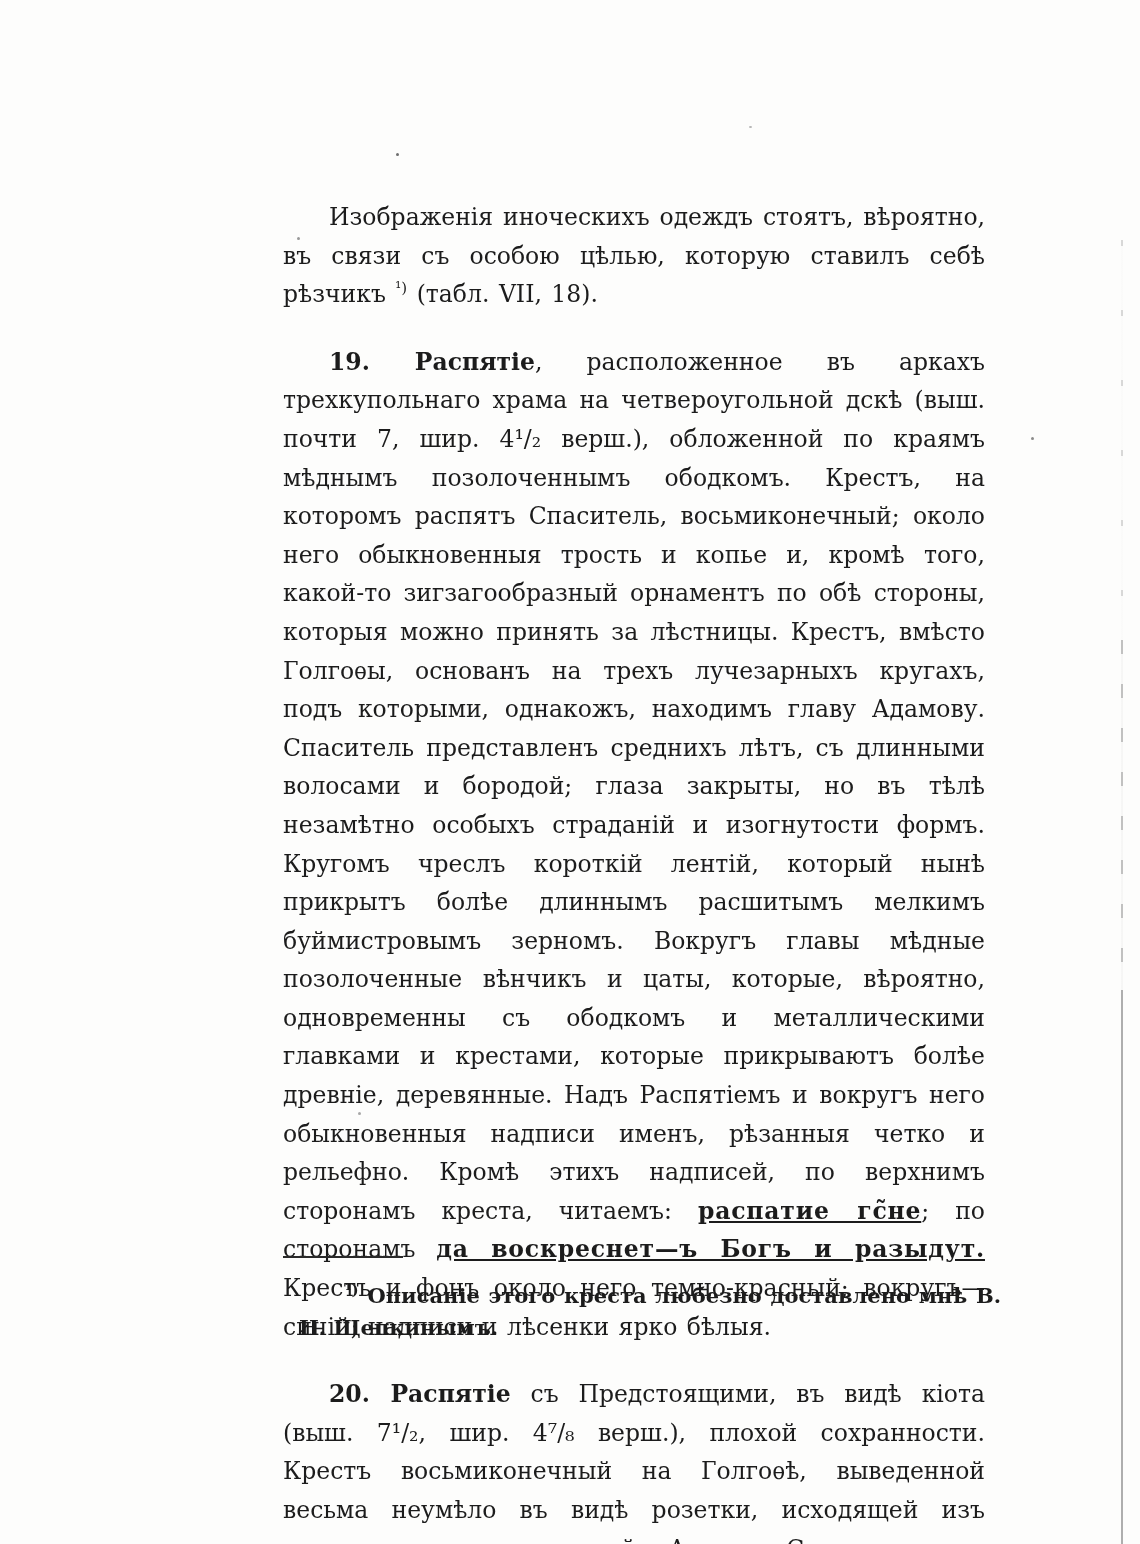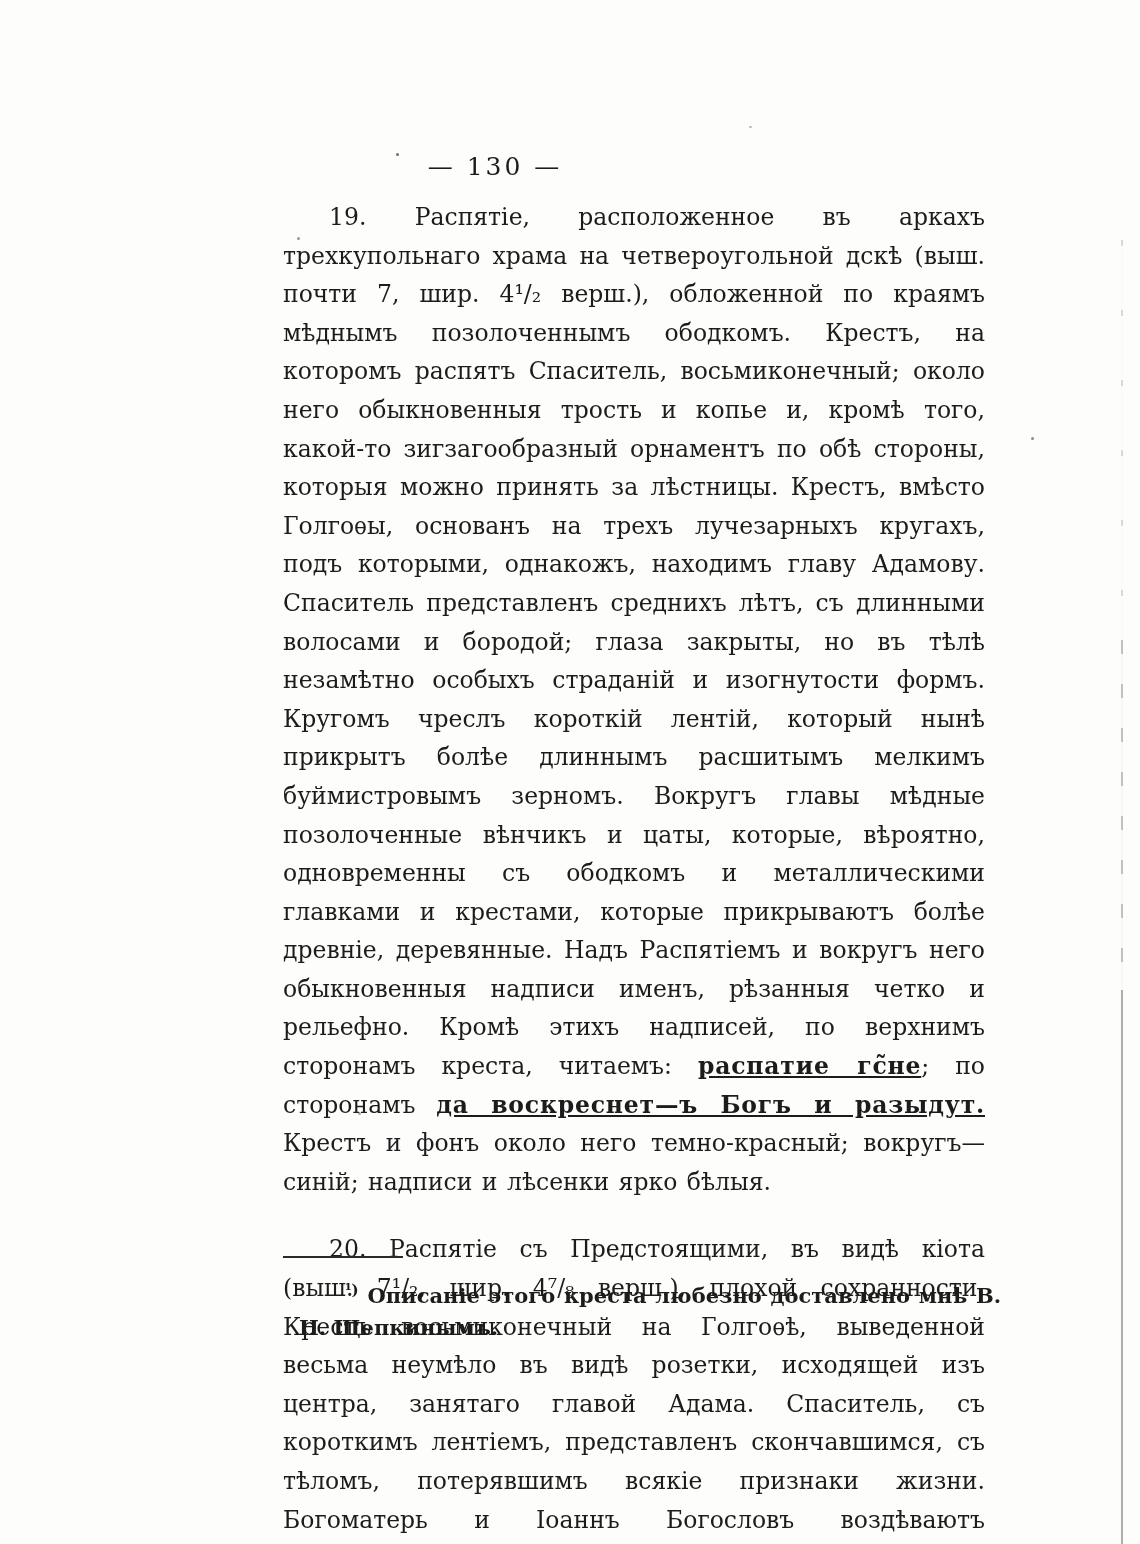--- a/index.html
+++ b/index.html
@@ -34,21 +34,21 @@
   }
   .para {
     margin: 0 0 29px 0;
     font-size: 23.5px;
     line-height: 38.6px;
     text-align: justify;
     text-indent: 46px;
     word-spacing: 2px;
   }
   .lead {
-    font-weight: normal;
+    font-weight: bold;
   }
   .slav {
     font-weight: bold;
     letter-spacing: 0.8px;
     font-style: normal;
     text-decoration: underline;
   }
   .fnref {
     font-size: 15px;
     line-height: 0;
@@ -115,24 +115,24 @@
   .speck.s2 { left: 297px; top: 237px; width: 3px; height: 3px; opacity: .7; }
   .speck.s3 { left: 1031px; top: 437px; width: 3px; height: 3px; opacity: .8; }
   .speck.s4 { left: 749px; top: 126px; width: 3px; height: 2px; opacity: .5; }
   .speck.s5 { left: 358px; top: 1112px; width: 3px; height: 3px; opacity: .6; }
 </style>
 </head>
 <body>
 
 <div class="page">
 
-  <div class="page-number">— 130 —</div>
 
   <div class="text-block">
 
+    <p class="para"><span>Изображенія иноческихъ одеждъ стоятъ, вѣроятно, въ связи съ особою цѣлью, которую ставилъ себѣ рѣзчикъ </span><sup class="fnref">¹)</sup><span> (табл. VII, 18).</span></p>
 
     <p class="para"><b class="lead">19. Распятіе</b><span>, расположенное въ аркахъ трехкупольнаго храма на четвероугольной дскѣ (выш. почти 7, шир. 4¹/₂ верш.), обложенной по краямъ мѣднымъ позолоченнымъ ободкомъ. Крестъ, на которомъ распятъ Спаситель, восьмиконечный; около него обыкновенныя трость и копье и, кромѣ того, какой-то зигзагообразный орнаментъ по обѣ стороны, которыя можно принять за лѣстницы. Крестъ, вмѣсто Голгоѳы, основанъ на трехъ лучезарныхъ кругахъ, подъ которыми, однакожъ, находимъ главу Адамову. Спаситель представленъ среднихъ лѣтъ, съ длинными волосами и бородой; глаза закрыты, но въ тѣлѣ незамѣтно особыхъ страданій и изогнутости формъ. Кругомъ чреслъ короткій лентій, который нынѣ прикрытъ болѣе длиннымъ расшитымъ мелкимъ буймистровымъ зерномъ. Вокругъ главы мѣдные позолоченные вѣнчикъ и цаты, которые, вѣроятно, одновременны съ ободкомъ и металлическими главками и крестами, которые прикрываютъ болѣе древніе, деревянные. Надъ Распятіемъ и вокругъ него обыкновенныя надписи именъ, рѣзанныя четко и рельефно. Кромѣ этихъ надписей, по верхнимъ сторонамъ креста, читаемъ: </span><span class="slav">распатие гс̃не</span><span>; по сторонамъ </span><span class="slav">да воскреснет—ъ Богъ и разыдут.</span><span> Крестъ и фонъ около него темно-красный; вокругъ—синій; надписи и лѣсенки ярко бѣлыя.</span></p>
 
     <p class="para"><b class="lead">20. Распятіе</b><span> съ Предстоящими, въ видѣ кіота (выш. 7¹/₂, шир. 4⁷/₈ верш.), плохой сохранности. Крестъ восьмиконечный на Голгоѳѣ, выведенной весьма неумѣло въ видѣ розетки, исходящей изъ центра, занятаго главой Адама. Спаситель, съ короткимъ лентіемъ, представленъ скончавшимся, съ тѣломъ, потерявшимъ всякіе признаки жизни. Богоматерь и Іоаннъ Богословъ воздѣваютъ молитвенно къ Нему руки. За крестомъ башни и стѣны Іерусалимскія. Надъ крестомъ надпись: </span></p>
 
   </div>
 
   <div class="footnote-rule"></div>
 
   <p class="footnote"><sup class="fnref">¹)</sup><span> Описаніе этого креста любезно доставлено мнѣ В. Н. Щепкинымъ.</span></p>

